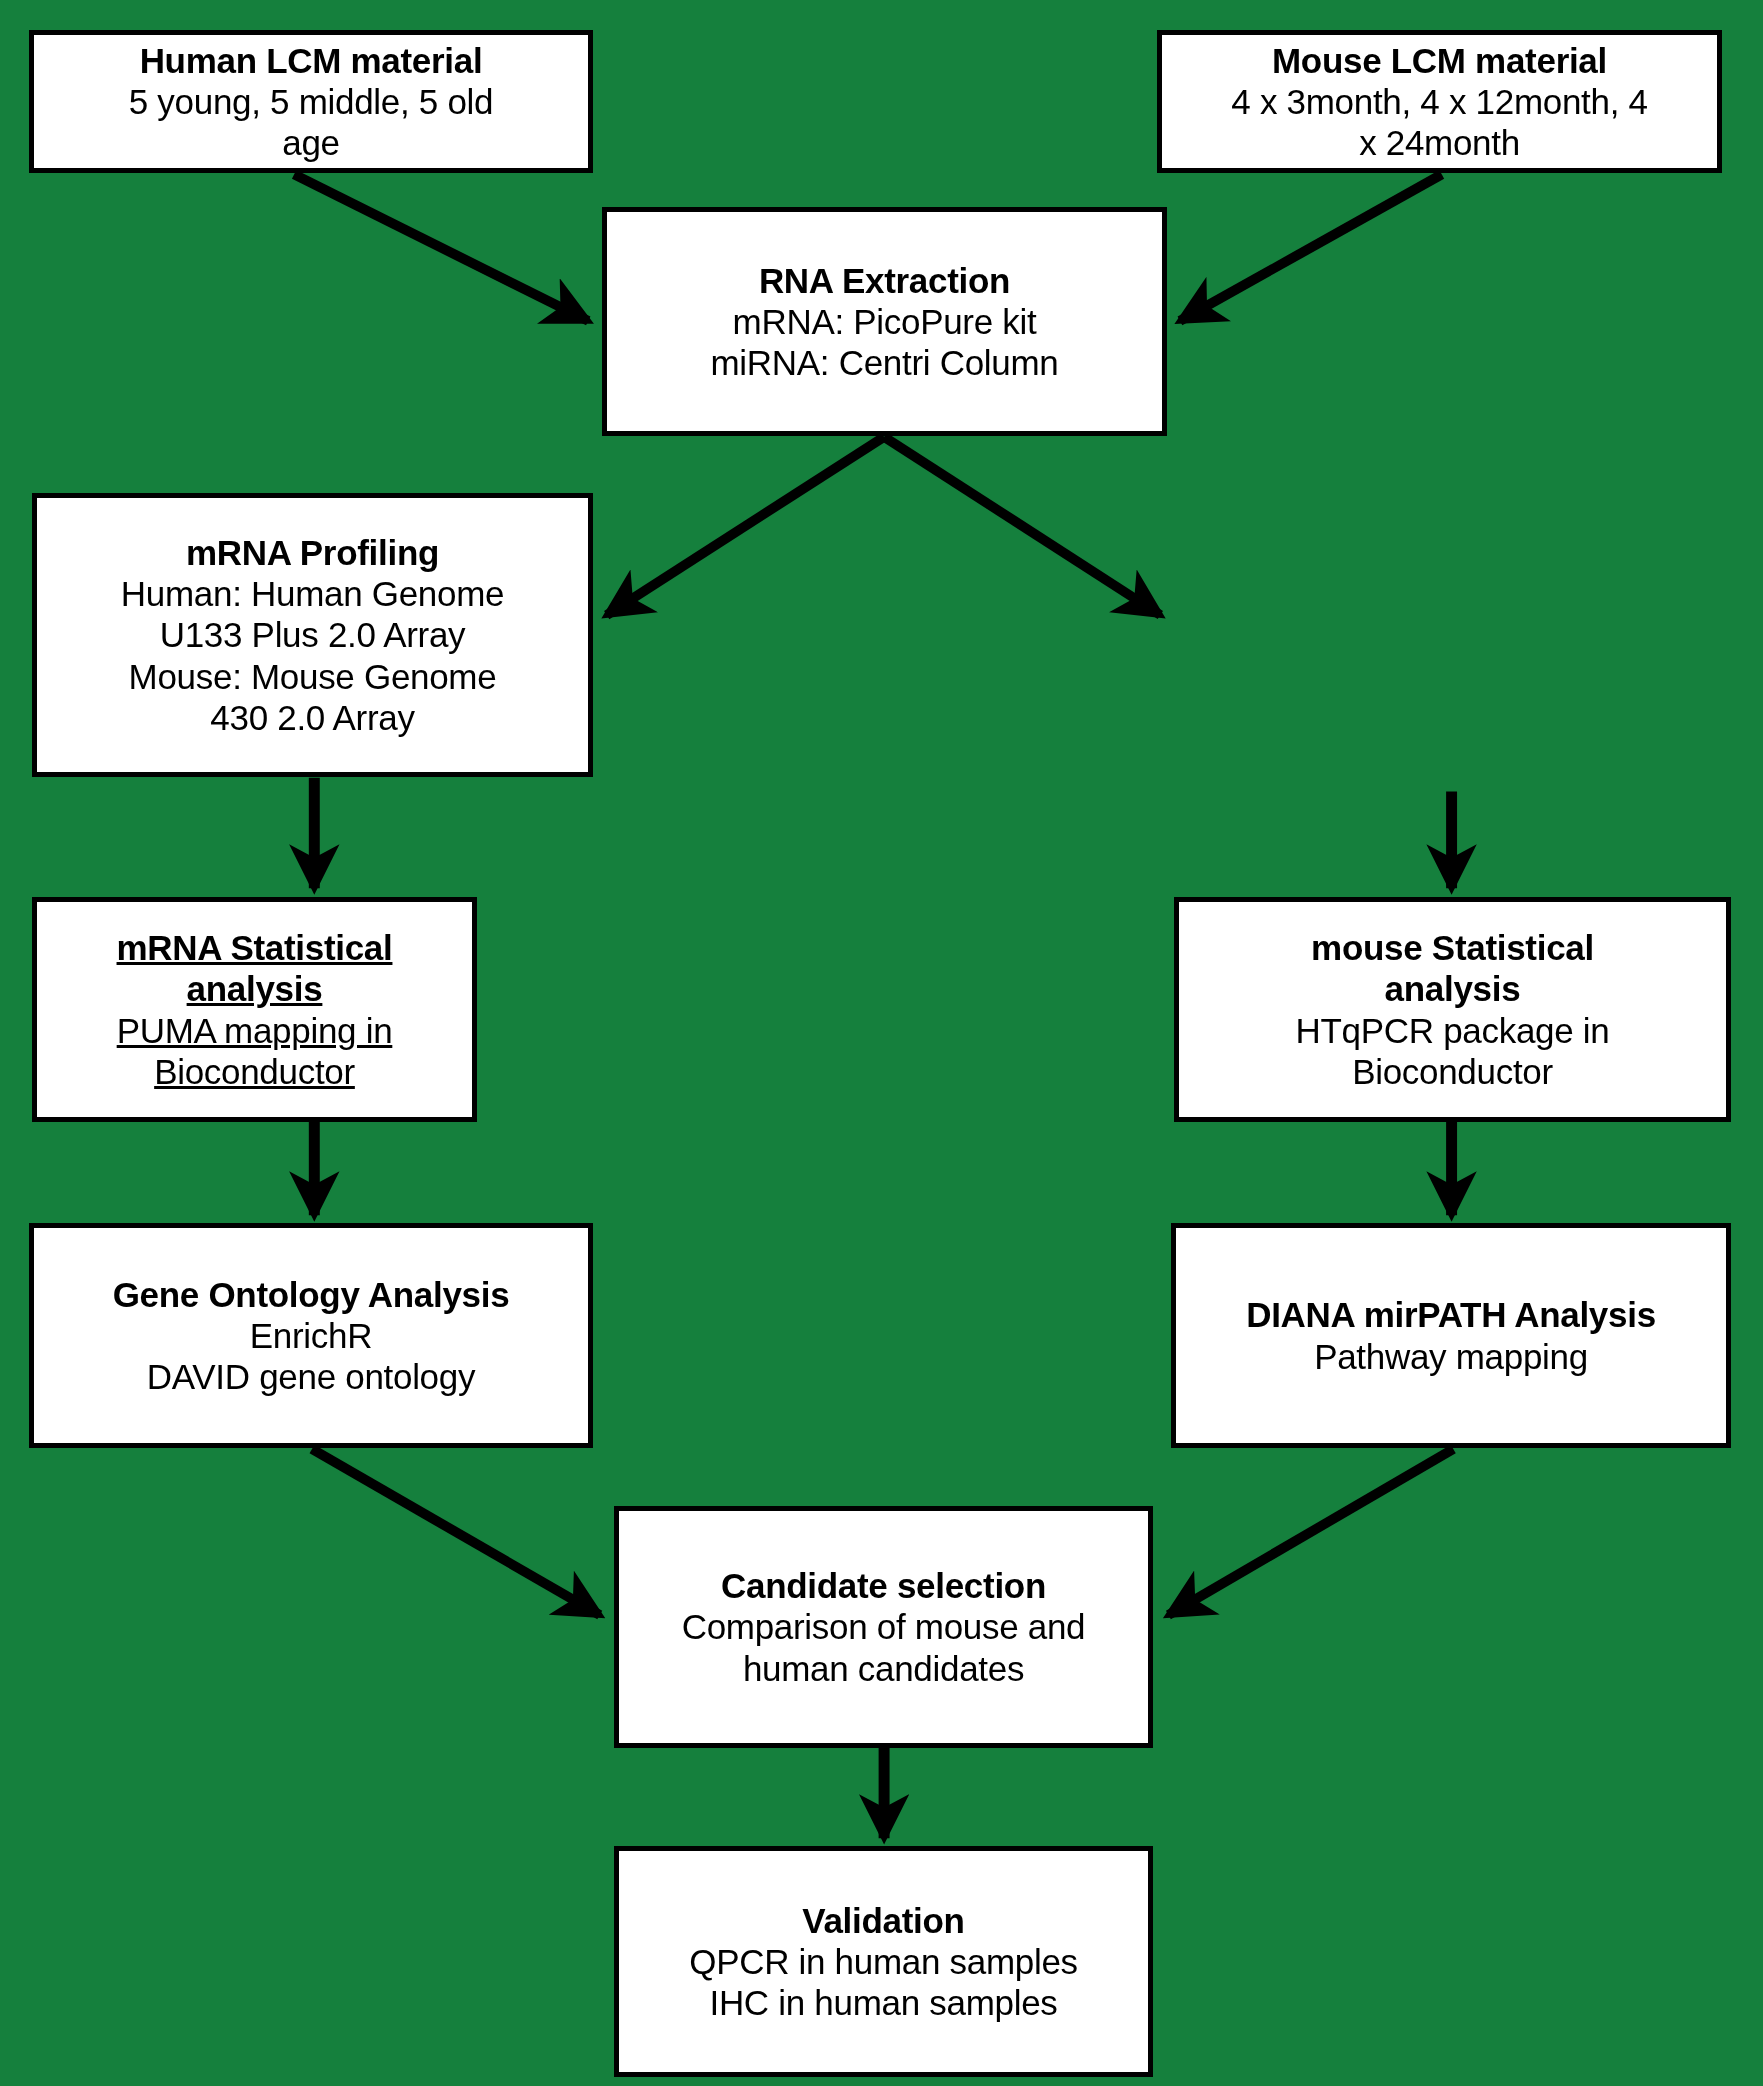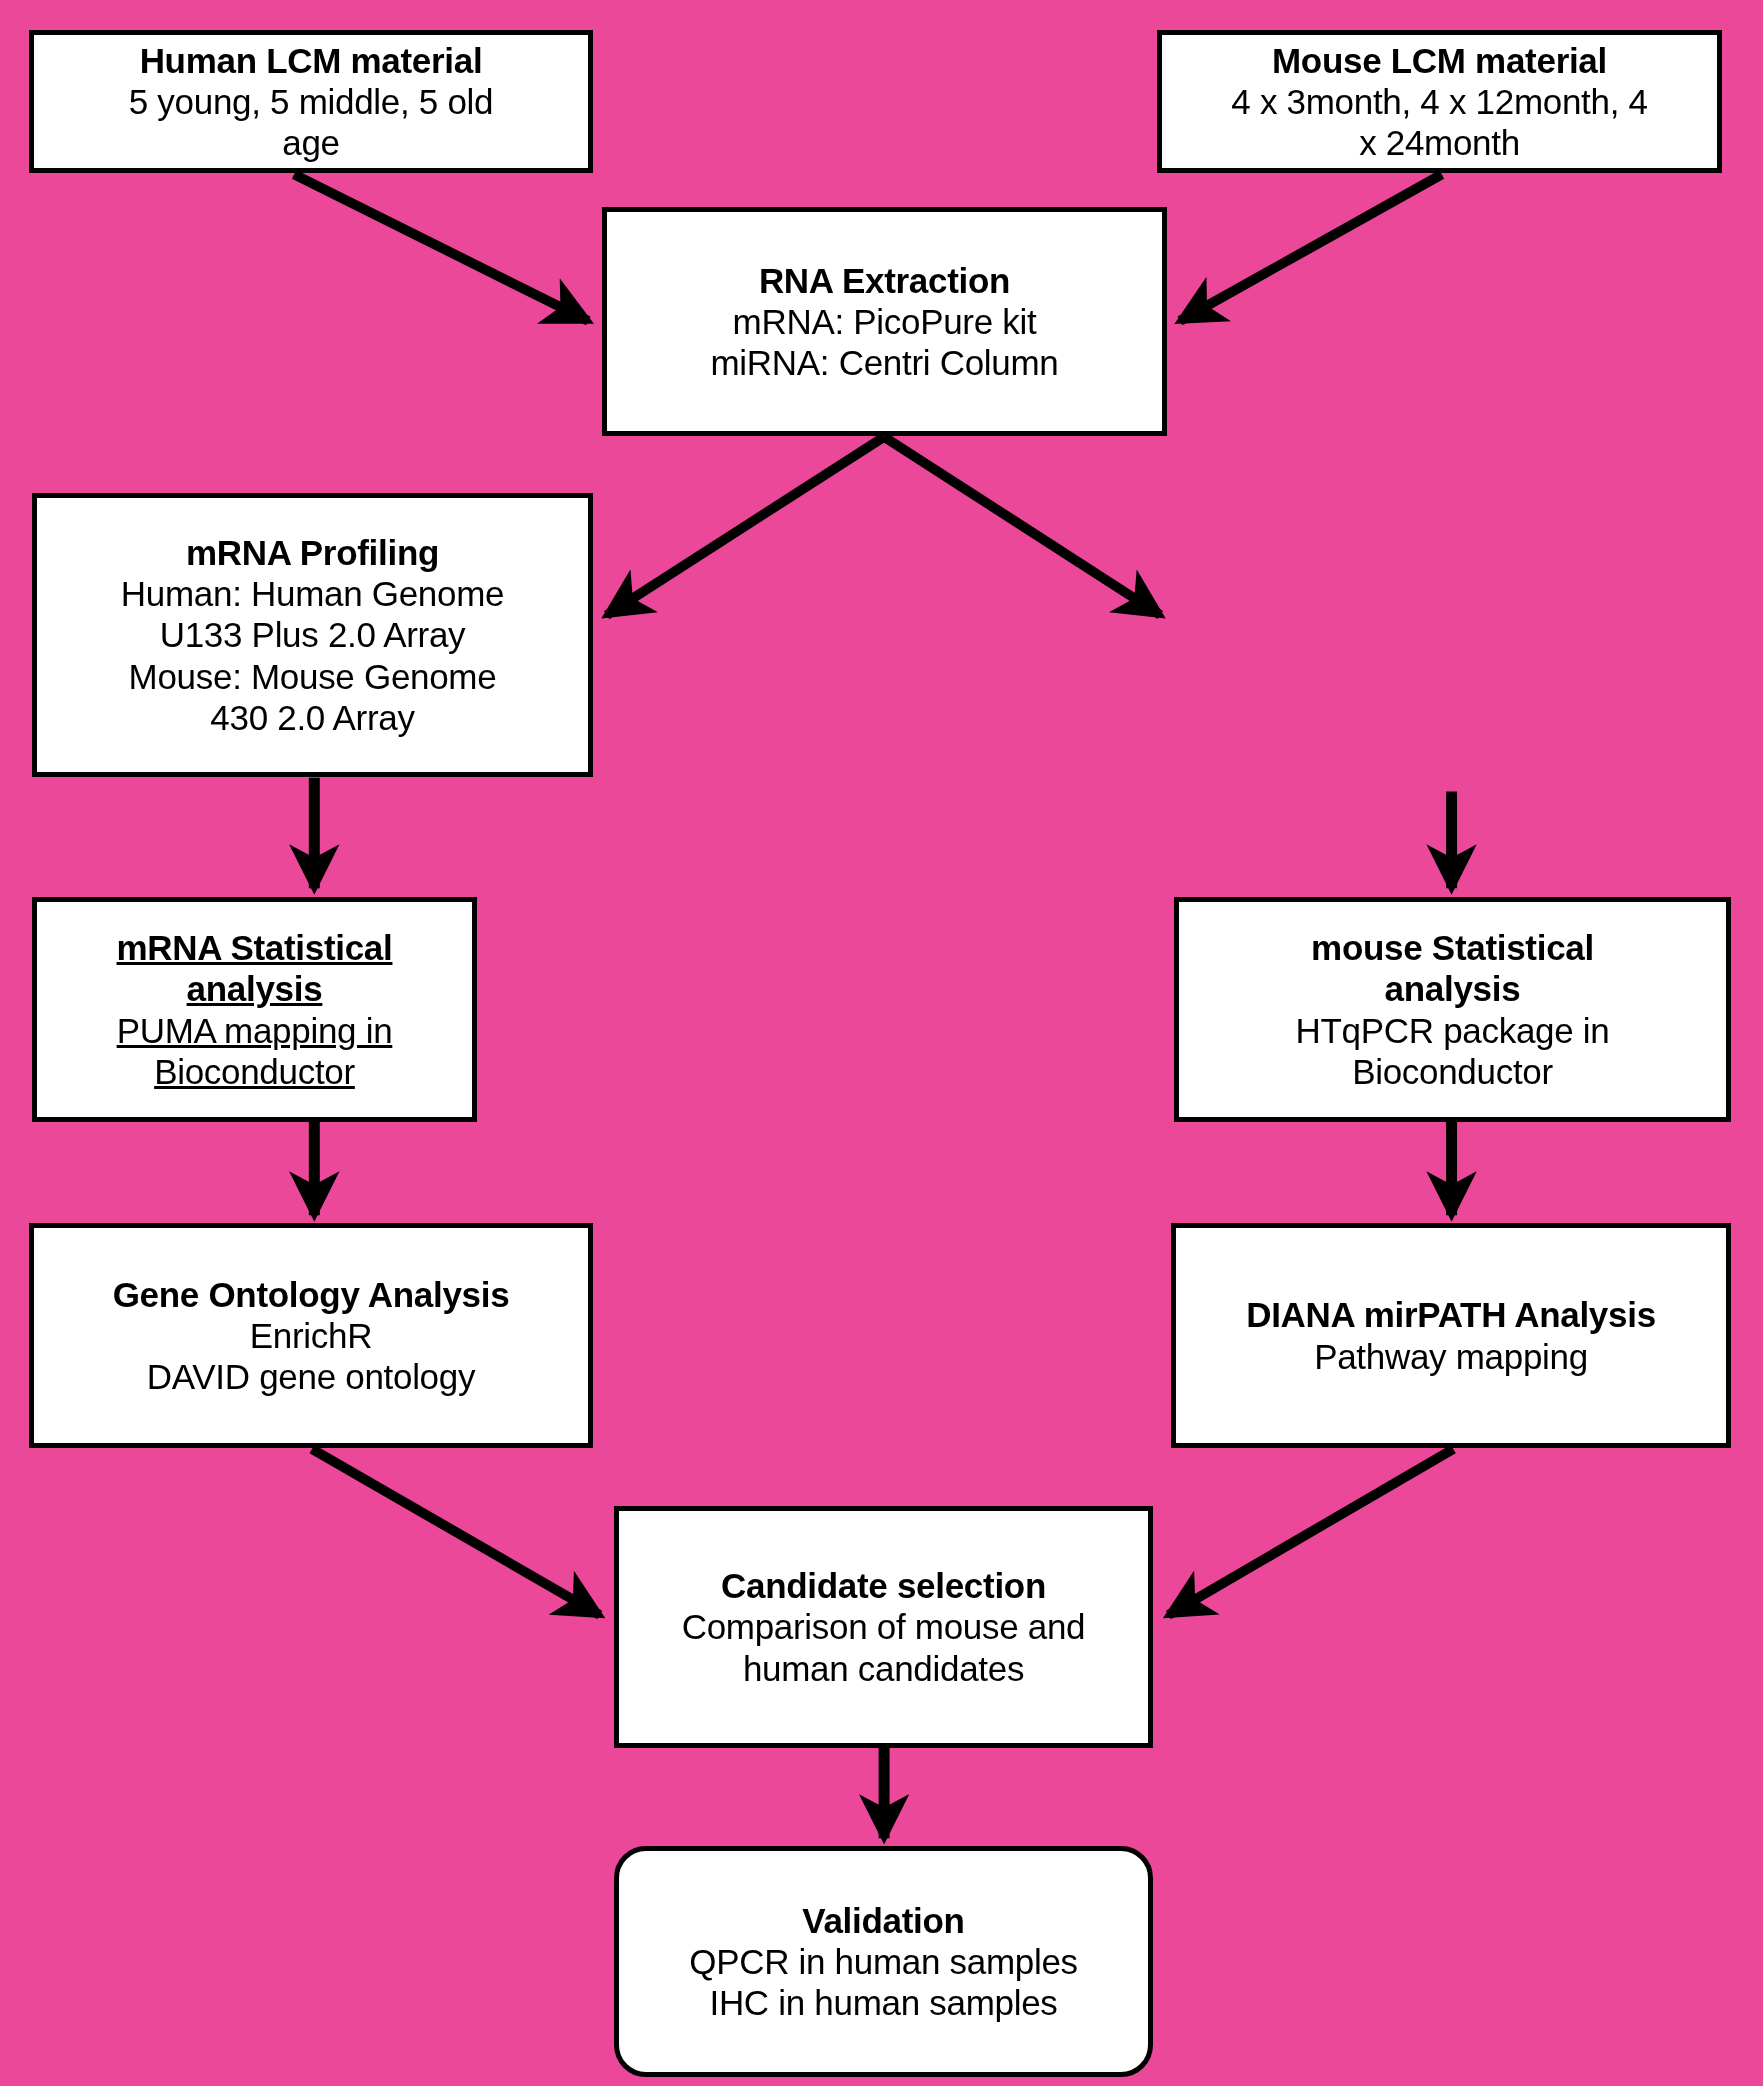--- a/index.html
+++ b/index.html
@@ -4,21 +4,21 @@
 <style>
   html, body {
     margin: 0;
     padding: 0;
     background: #ffffff;
   }
   #canvas {
     position: relative;
     width: 1763px;
     height: 2087px;
-    background: #ec4899;
+    background: #15803d;
     font-family: "Liberation Sans", sans-serif;
     overflow: hidden;
   }
   .flow-svg {
     position: absolute;
     left: 0;
     top: 0;
     width: 1763px;
     height: 2087px;
     pointer-events: none;
@@ -55,21 +55,21 @@
   #node-human-lcm     { left: 29px;   top: 30px;   width: 564px;  height: 143px; }
   #node-mouse-lcm     { left: 1157px; top: 30px;   width: 565px;  height: 143px; }
   #node-rna-extraction{ left: 602px; top: 207px;  width: 565px;  height: 229px; }
   #node-mrna-profiling{ left: 32px;   top: 493px;  width: 561px;  height: 284px; }
   #node-mirna-profiling{left: 1174px; top: 493px;  width: 557px;  height: 298px; }
   #node-mrna-stats    { left: 32px;   top: 897px; width: 445px;  height: 225px; text-decoration: underline; }
   #node-mirna-stats   { left: 1174px; top: 897px; width: 557px;  height: 225px; }
   #node-gene-ontology { left: 29px;   top: 1223px; width: 564px;  height: 225px; }
   #node-diana-mirpath { left: 1171px; top: 1223px; width: 560px;  height: 225px; }
   #node-candidate     { left: 614px; top: 1506px; width: 539px;  height: 242px; }
-  #node-validation    { left: 614px; top: 1846px; width: 539px;  height: 231px; border-radius: 32px; }
+  #node-validation    { left: 614px; top: 1846px; width: 539px;  height: 231px; }
 </style>
 </head>
 <body>
 
 <div id="canvas">
 
   <svg class="flow-svg" viewBox="0 0 3057 3618" xmlns="http://www.w3.org/2000/svg">
     <defs>
       <marker id="arrowhead" viewBox="0 0 12 12" refX="10.5" refY="6" markerWidth="5.2" markerHeight="5.2" orient="auto-start-reverse">
         <path d="M 0 0 L 12 6 L 0 12 L 3.2 6 z" fill="#000000"></path>

